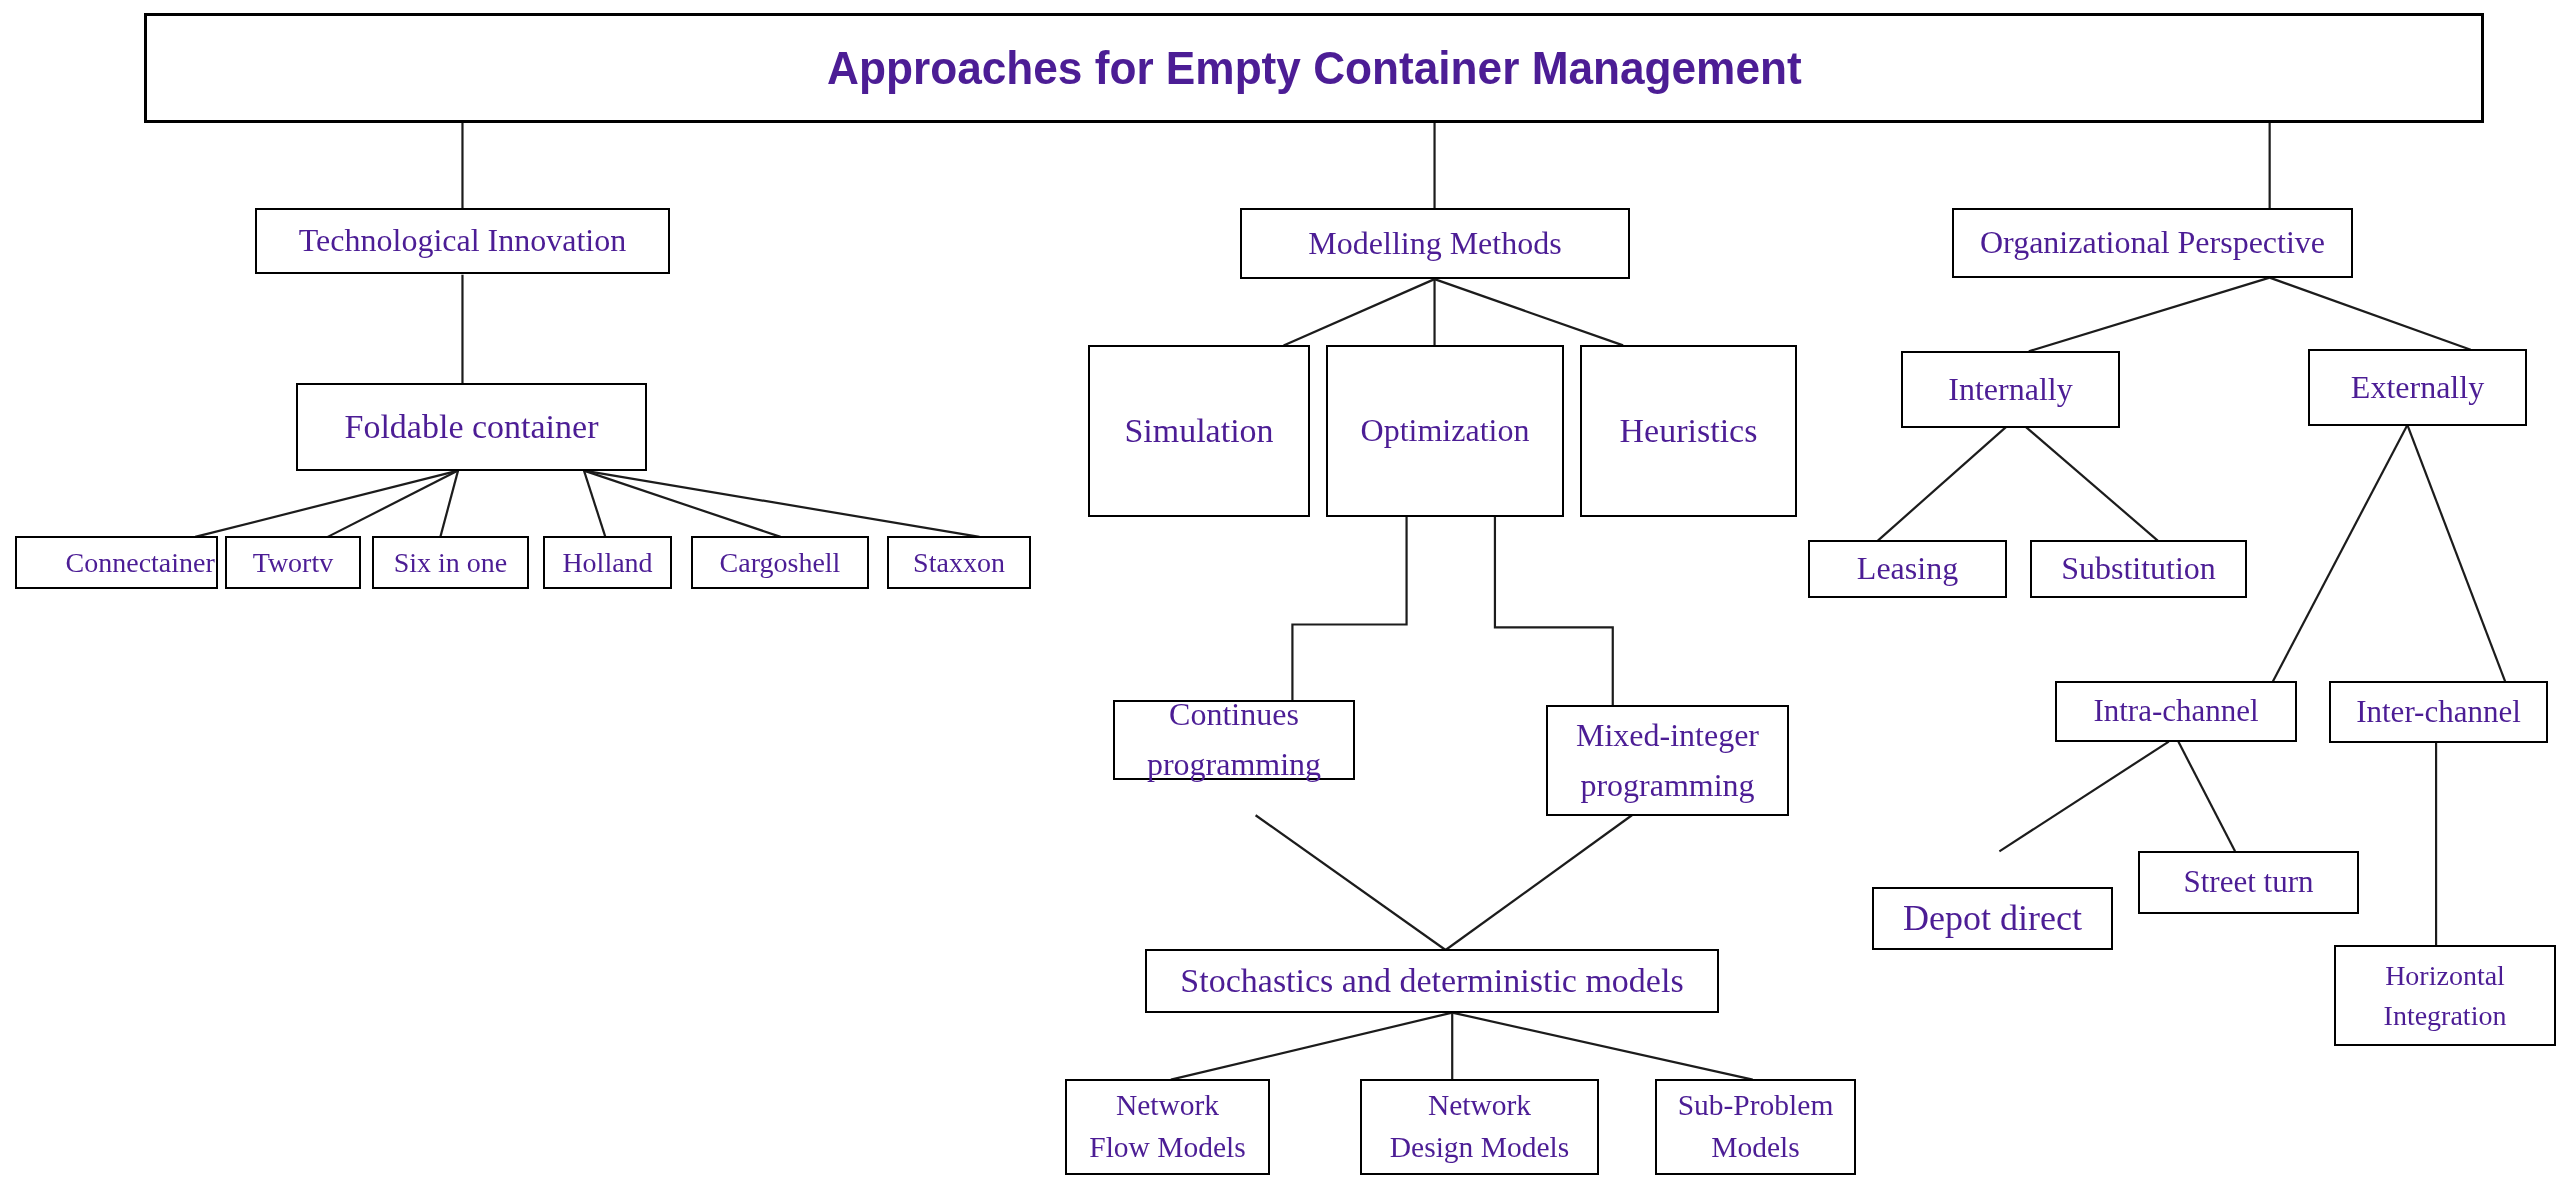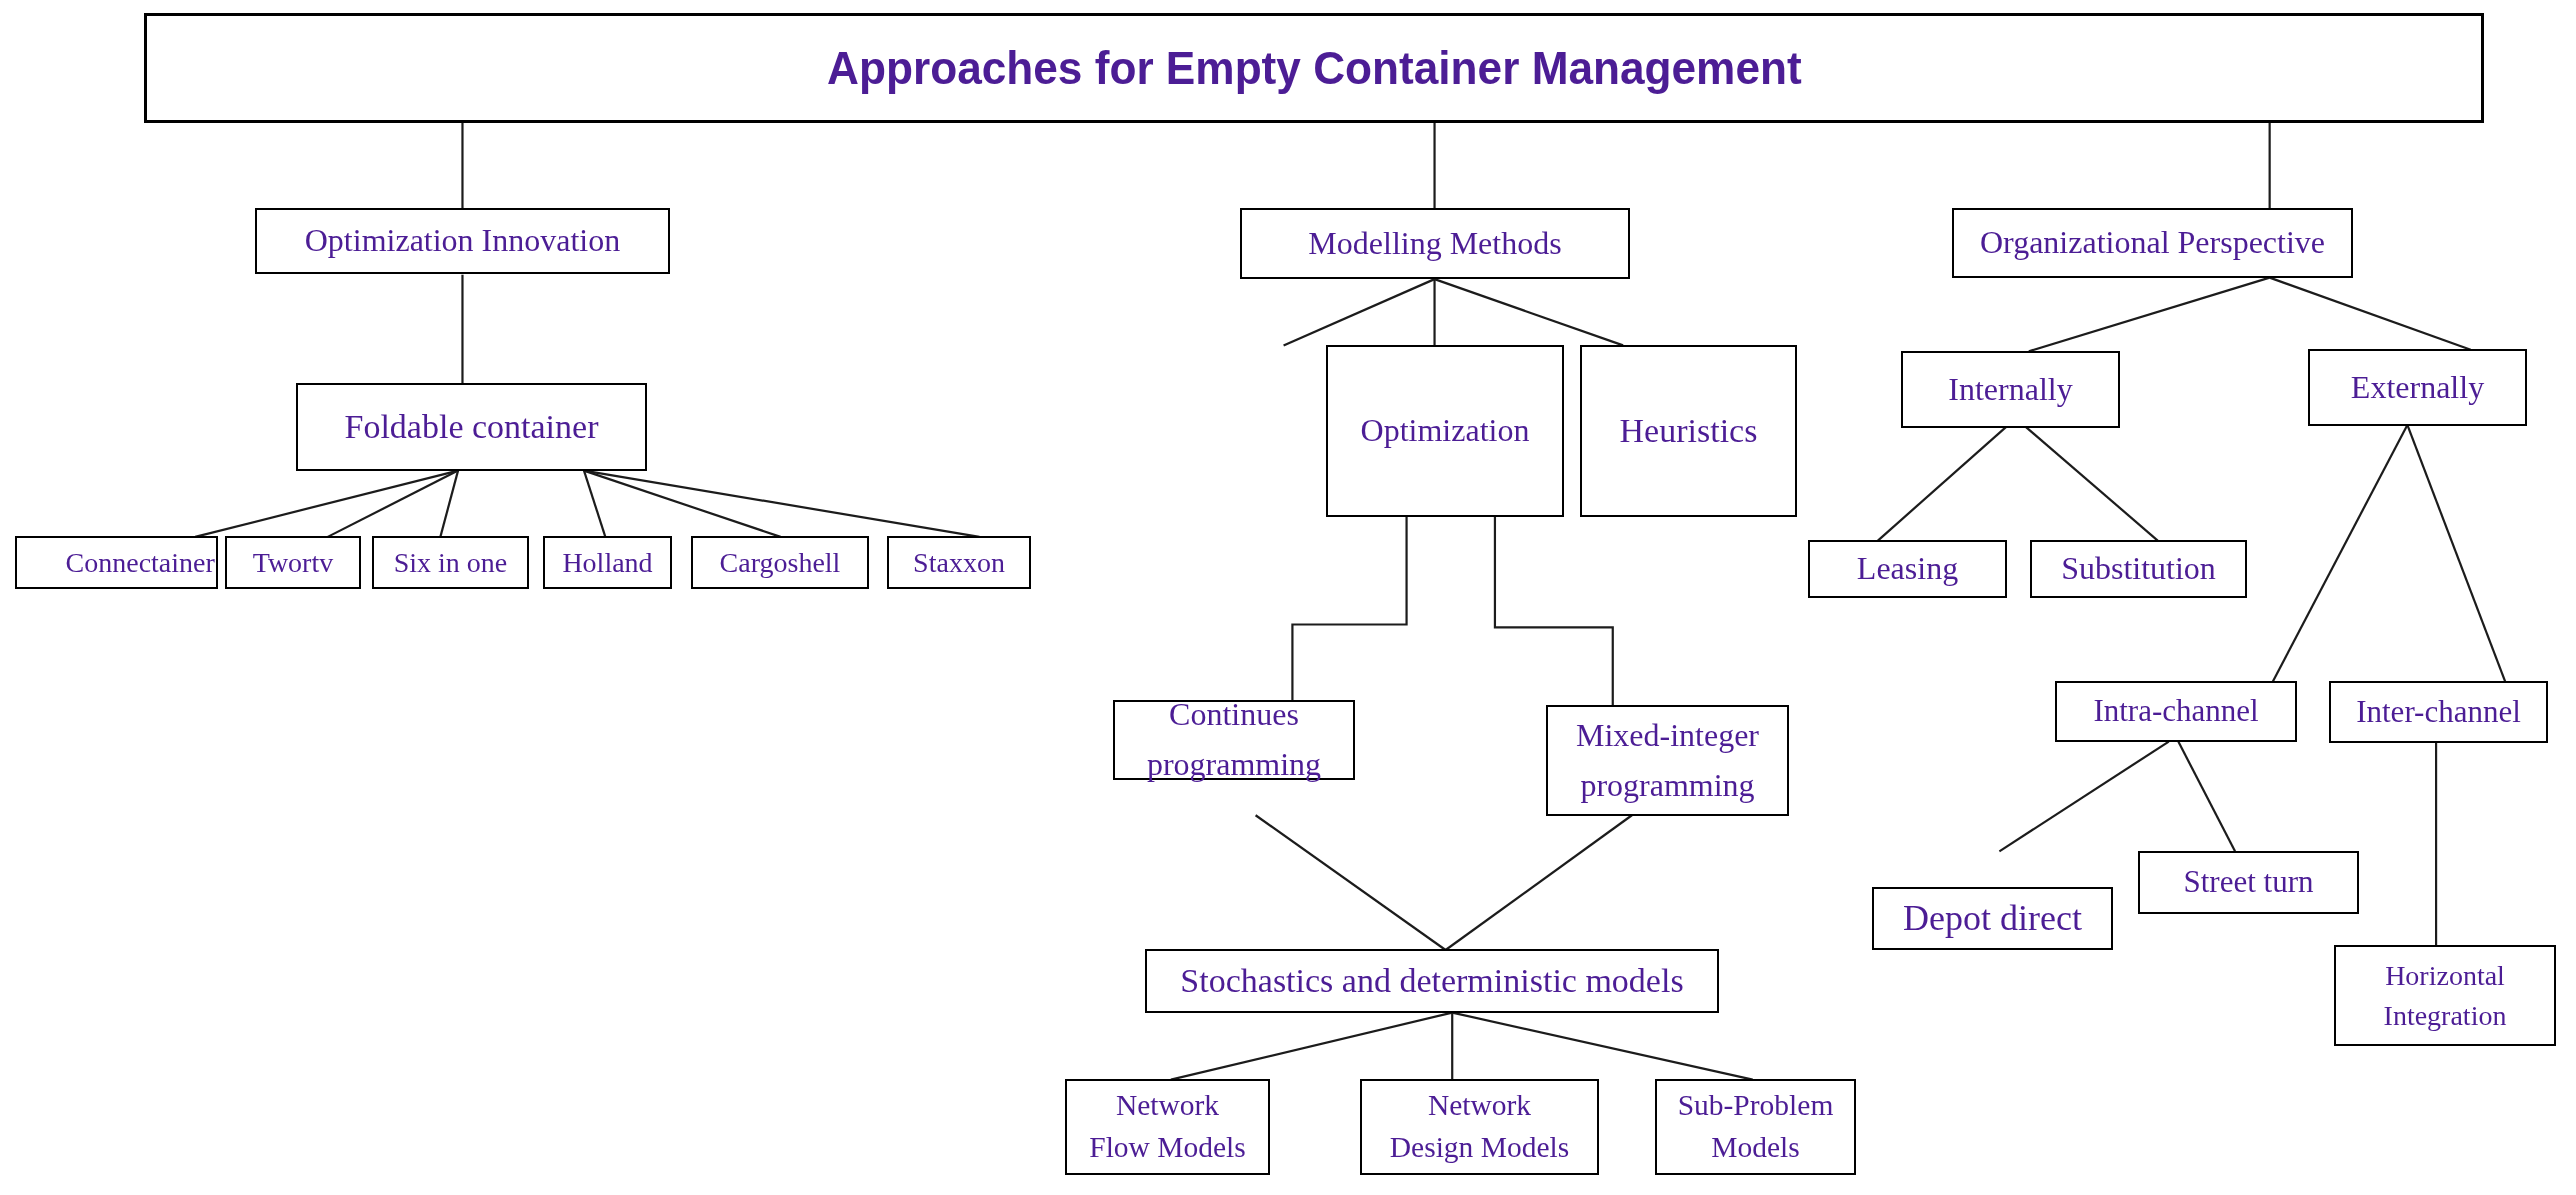--- a/index.html
+++ b/index.html
@@ -72,32 +72,33 @@
     <line x1="3269" y1="577" x2="3402" y2="926"></line>
     <line x1="2945" y1="1007" x2="2715" y2="1156"></line>
     <line x1="2958" y1="1007" x2="3035" y2="1156"></line>
     <line x1="3308" y1="1008" x2="3308" y2="1284"></line>
   </svg>
 
   <div class="node title-box" style="left:144px; top:13.3px; width:2340px; height:110px; font-size:47px;">
     <span class="title-text">Approaches for Empty Container Management</span>
   </div>
 
-  <div class="node" style="left:255px; top:208px; width:415px; height:66px; font-size:32px;">Optimization Innovation</div>
+  <div class="node" style="left:255px; top:208px; width:415px; height:66px; font-size:32px;">Technological Innovation</div>
   <div class="node" style="left:1240px; top:208px; width:390px; height:71px; font-size:32px;">Modelling Methods</div>
   <div class="node" style="left:1952px; top:208px; width:401px; height:70px; font-size:32px;">Organizational Perspective</div>
 
   <div class="node" style="left:296px; top:383px; width:351px; height:88px; font-size:34px;">Foldable container</div>
   <div class="node" style="left:14.7px; top:536px; width:203px; height:53px; font-size:28px;padding-left:48px;">Connectainer</div>
   <div class="node" style="left:225px; top:536px; width:136px; height:53px; font-size:28px;">Twortv</div>
   <div class="node" style="left:372px; top:536px; width:157px; height:53px; font-size:28px;">Six in one</div>
   <div class="node" style="left:543px; top:536px; width:129px; height:53px; font-size:28px;">Holland</div>
   <div class="node" style="left:691px; top:536px; width:178px; height:53px; font-size:28px;">Cargoshell</div>
   <div class="node" style="left:887px; top:536px; width:144px; height:53px; font-size:28px;">Staxxon</div>
 
+  <div class="node" style="left:1088px; top:345px; width:222px; height:172px; font-size:34px;">Simulation</div>
   <div class="node" style="left:1326px; top:345px; width:238px; height:172px; font-size:32px;">Optimization</div>
   <div class="node" style="left:1580px; top:345px; width:217px; height:172px; font-size:34px;">Heuristics</div>
   <div class="node" style="left:1113px; top:700px; width:242px; height:80px; font-size:32px; line-height:1.55;">Continues
 programming</div>
   <div class="node" style="left:1546px; top:705px; width:243px; height:111px; font-size:32px; line-height:1.55;">Mixed-integer
 programming</div>
   <div class="node" style="left:1145px; top:949px; width:574px; height:64px; font-size:34px;">Stochastics and deterministic models</div>
   <div class="node" style="left:1065px; top:1079px; width:205px; height:96px; font-size:29.5px;">Network
 Flow Models</div>
   <div class="node" style="left:1360px; top:1079px; width:239px; height:96px; font-size:29.5px;">Network

